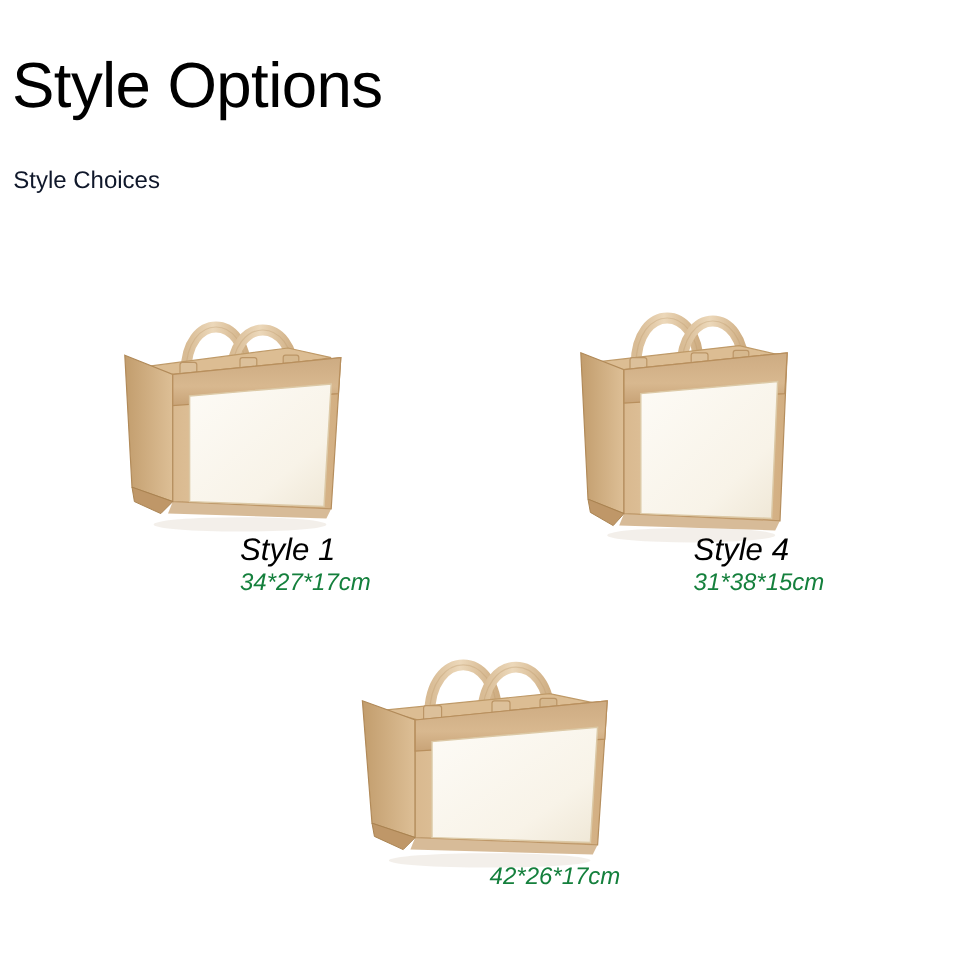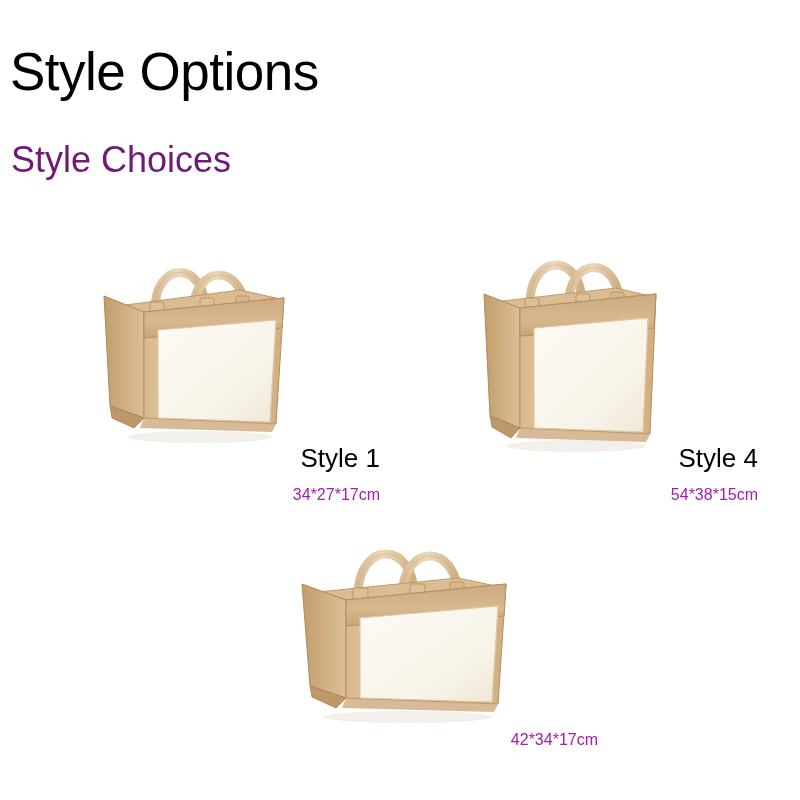--- a/index.html
+++ b/index.html
@@ -24,54 +24,55 @@
     line-height: 1.05;
     font-weight: 400;
     color: #000000;
     letter-spacing: -0.5px;
     white-space: nowrap;
   }
   .page-subtitle {
     position: absolute;
     left: 11px;
     top: 140px;
-    font-size: 36px;
+    font-size: 20px;
     line-height: 1.1;
     font-weight: 400;
-    color: #701a75;
+    color: #0f172a;
     white-space: nowrap;
   }
 
   
   .product {
     position: absolute;
   }
   .bag-figure {
     position: absolute;
     left: 0;
     top: 0;
   }
   .bag-svg { display: block; }
 
   .caption {
     position: absolute;
-    text-align: right;
+    text-align: left;
     white-space: nowrap;
+    font-style: italic;
   }
   .caption-name {
     font-size: 26px;
     color: #000000;
     line-height: 1.08;
     font-weight: 400;
   }
   .caption-dims {
-    font-size: 16px;
-    color: #a21caf;
+    font-size: 20px;
+    color: #15803d;
     line-height: 1.15;
-    margin-top: 14px;
+    margin-top: 3px;
     font-weight: 400;
   }
 </style>
 </head>
 <body>
 
 <div class="page-title">Style Options</div>
 
 <div class="page-subtitle">Style Choices</div>
 
@@ -188,21 +189,21 @@
       <path d="M56 96 L170 86 L165 200 L56 196 Z" fill="url(#canvasB)" stroke="#dcc9a6" stroke-width="1.2"></path>
 
       <path d="M12 184 L42 196 L33 206 L14 195 Z" fill="#bf9768" stroke="#a8824f" stroke-width="0.8"></path>
       <path d="M42 196 L172 202 L168 210 L38 206 Z" fill="#c9a476" opacity="0.75"></path>
       <ellipse cx="98" cy="214" rx="70" ry="6" fill="#d8cbb8" opacity="0.30"></ellipse>
     </svg>
   </div>
 
   <div class="caption" style="left:100px; top:212px; width:180px;">
     <div class="caption-name">Style 4</div>
-    <div class="caption-dims">54*38*15cm</div>
+    <div class="caption-dims">31*38*15cm</div>
   </div>
 </div>
 
 <div class="product" style="left:298px; top:512px; width:230px; height:230px;">
 
   <div class="bag-figure">
     <svg class="bag-svg" width="215" height="222" viewBox="0 0 215 222" aria-hidden="true">
       <defs>
         <linearGradient id="juteBodyC" x1="0" y1="0" x2="1" y2="0">
           <stop offset="0%" stop-color="#d9b98f"></stop>
@@ -249,15 +250,15 @@
 
       <path d="M62 106 L200 94 L194 190 L62 186 Z" fill="url(#canvasC)" stroke="#dcc9a6" stroke-width="1.2"></path>
 
       <path d="M12 174 L48 186 L38 196 L14 185 Z" fill="#bf9768" stroke="#a8824f" stroke-width="0.8"></path>
       <path d="M48 186 L200 192 L196 200 L44 196 Z" fill="#c9a476" opacity="0.75"></path>
       <ellipse cx="110" cy="205" rx="84" ry="6" fill="#d8cbb8" opacity="0.30"></ellipse>
     </svg>
   </div>
 
   <div class="caption" style="left:110px; top:205px; width:190px;">
-    <div class="caption-dims">42*34*17cm</div>
+    <div class="caption-dims">42*26*17cm</div>
   </div>
 </div>
 
 </body></html>

